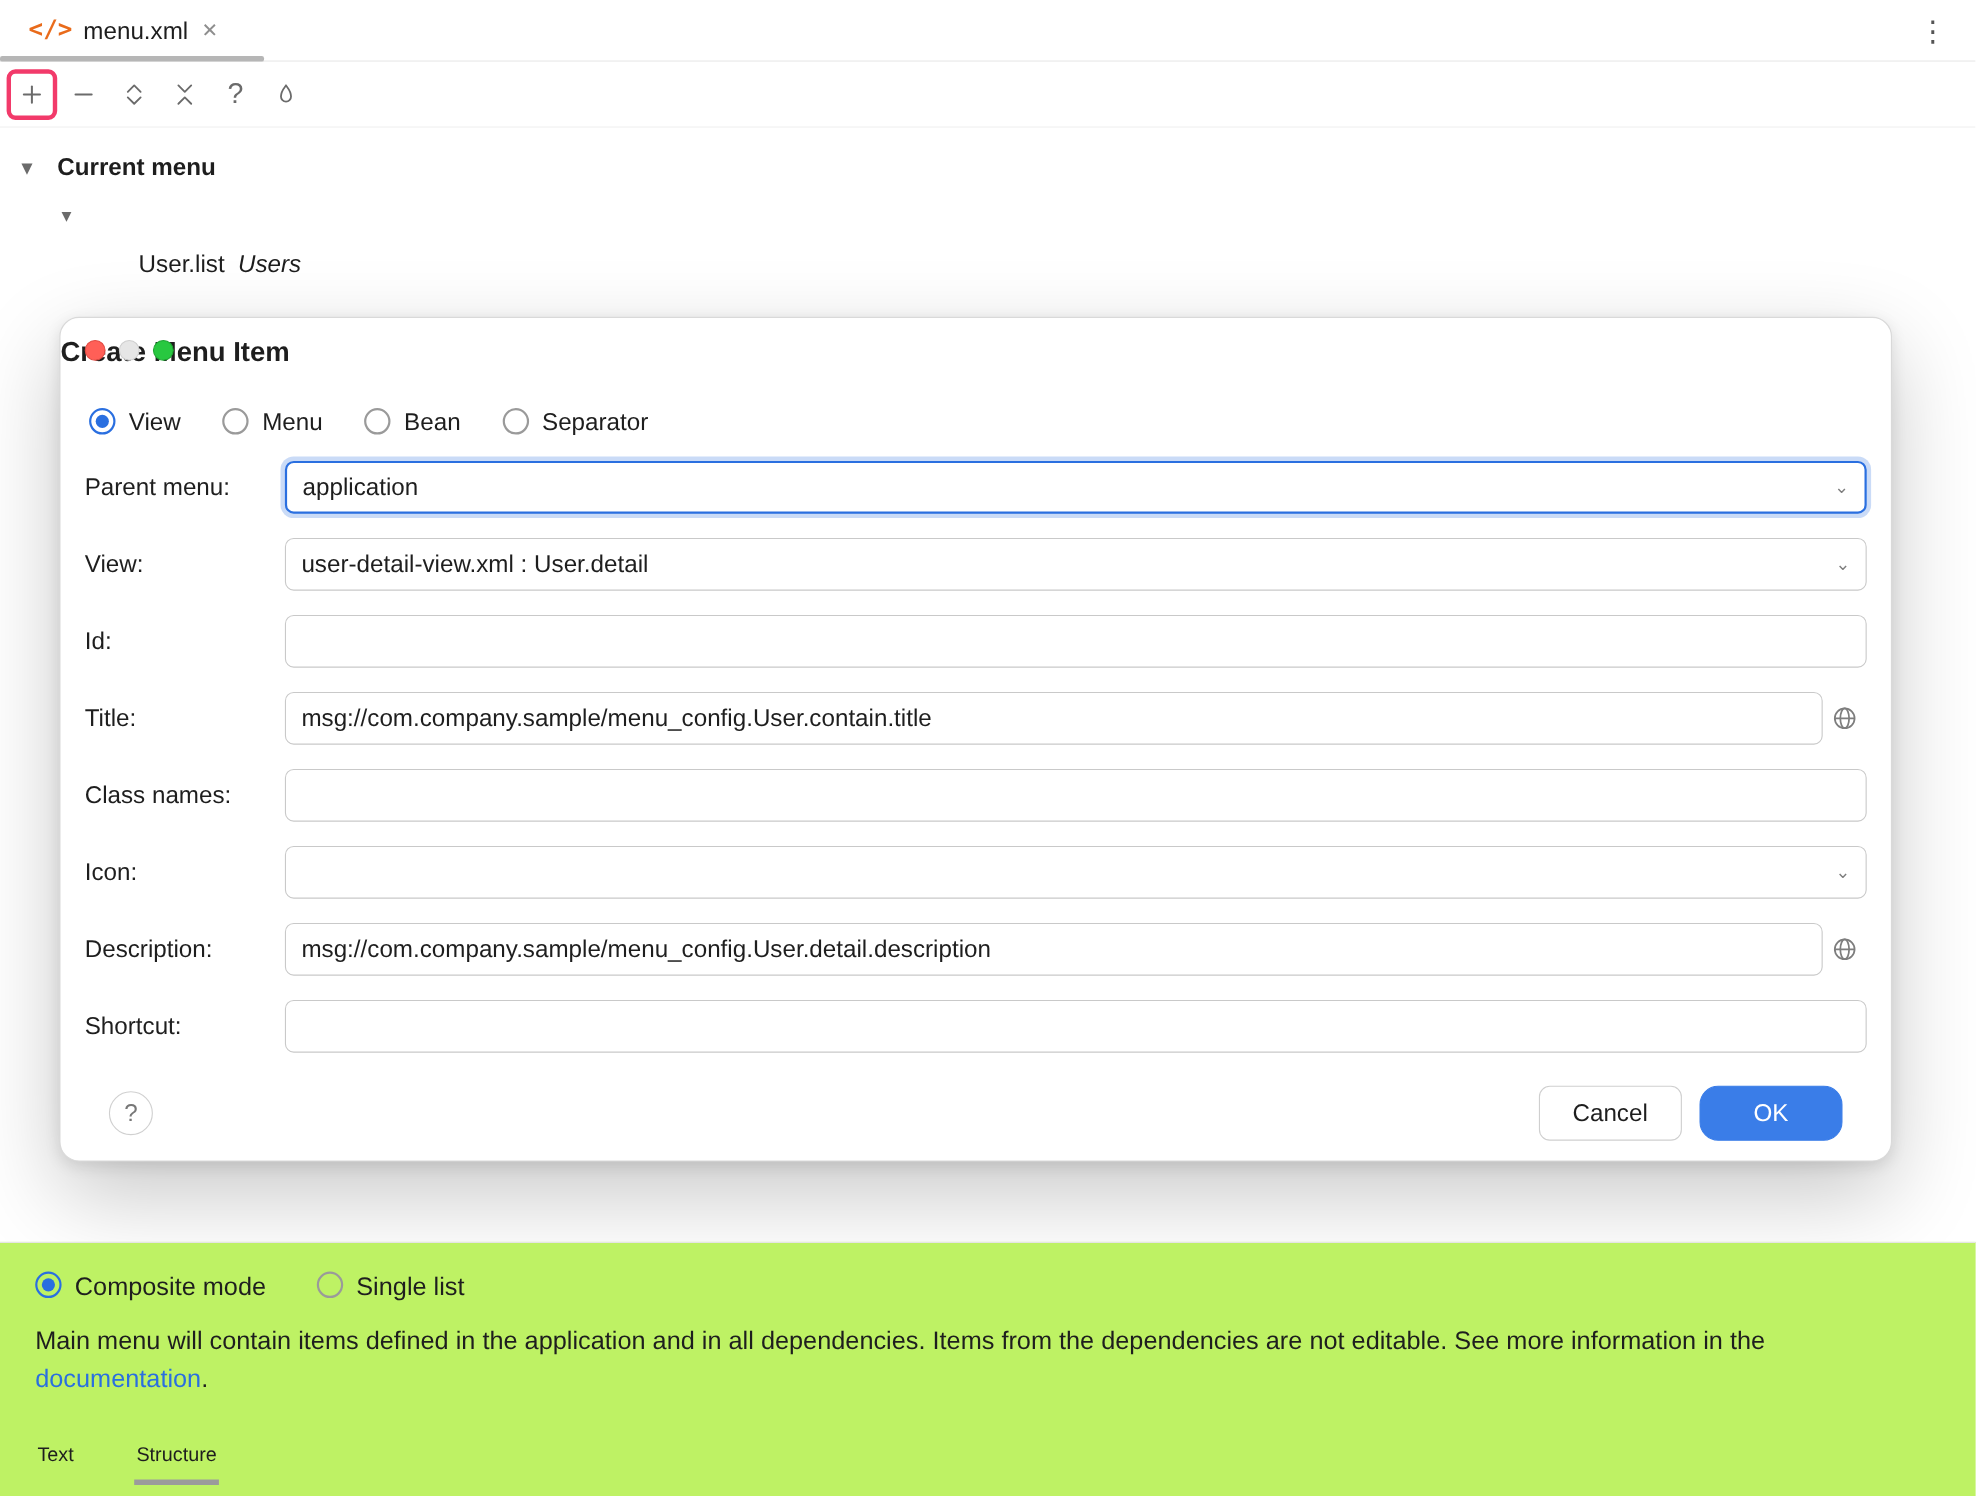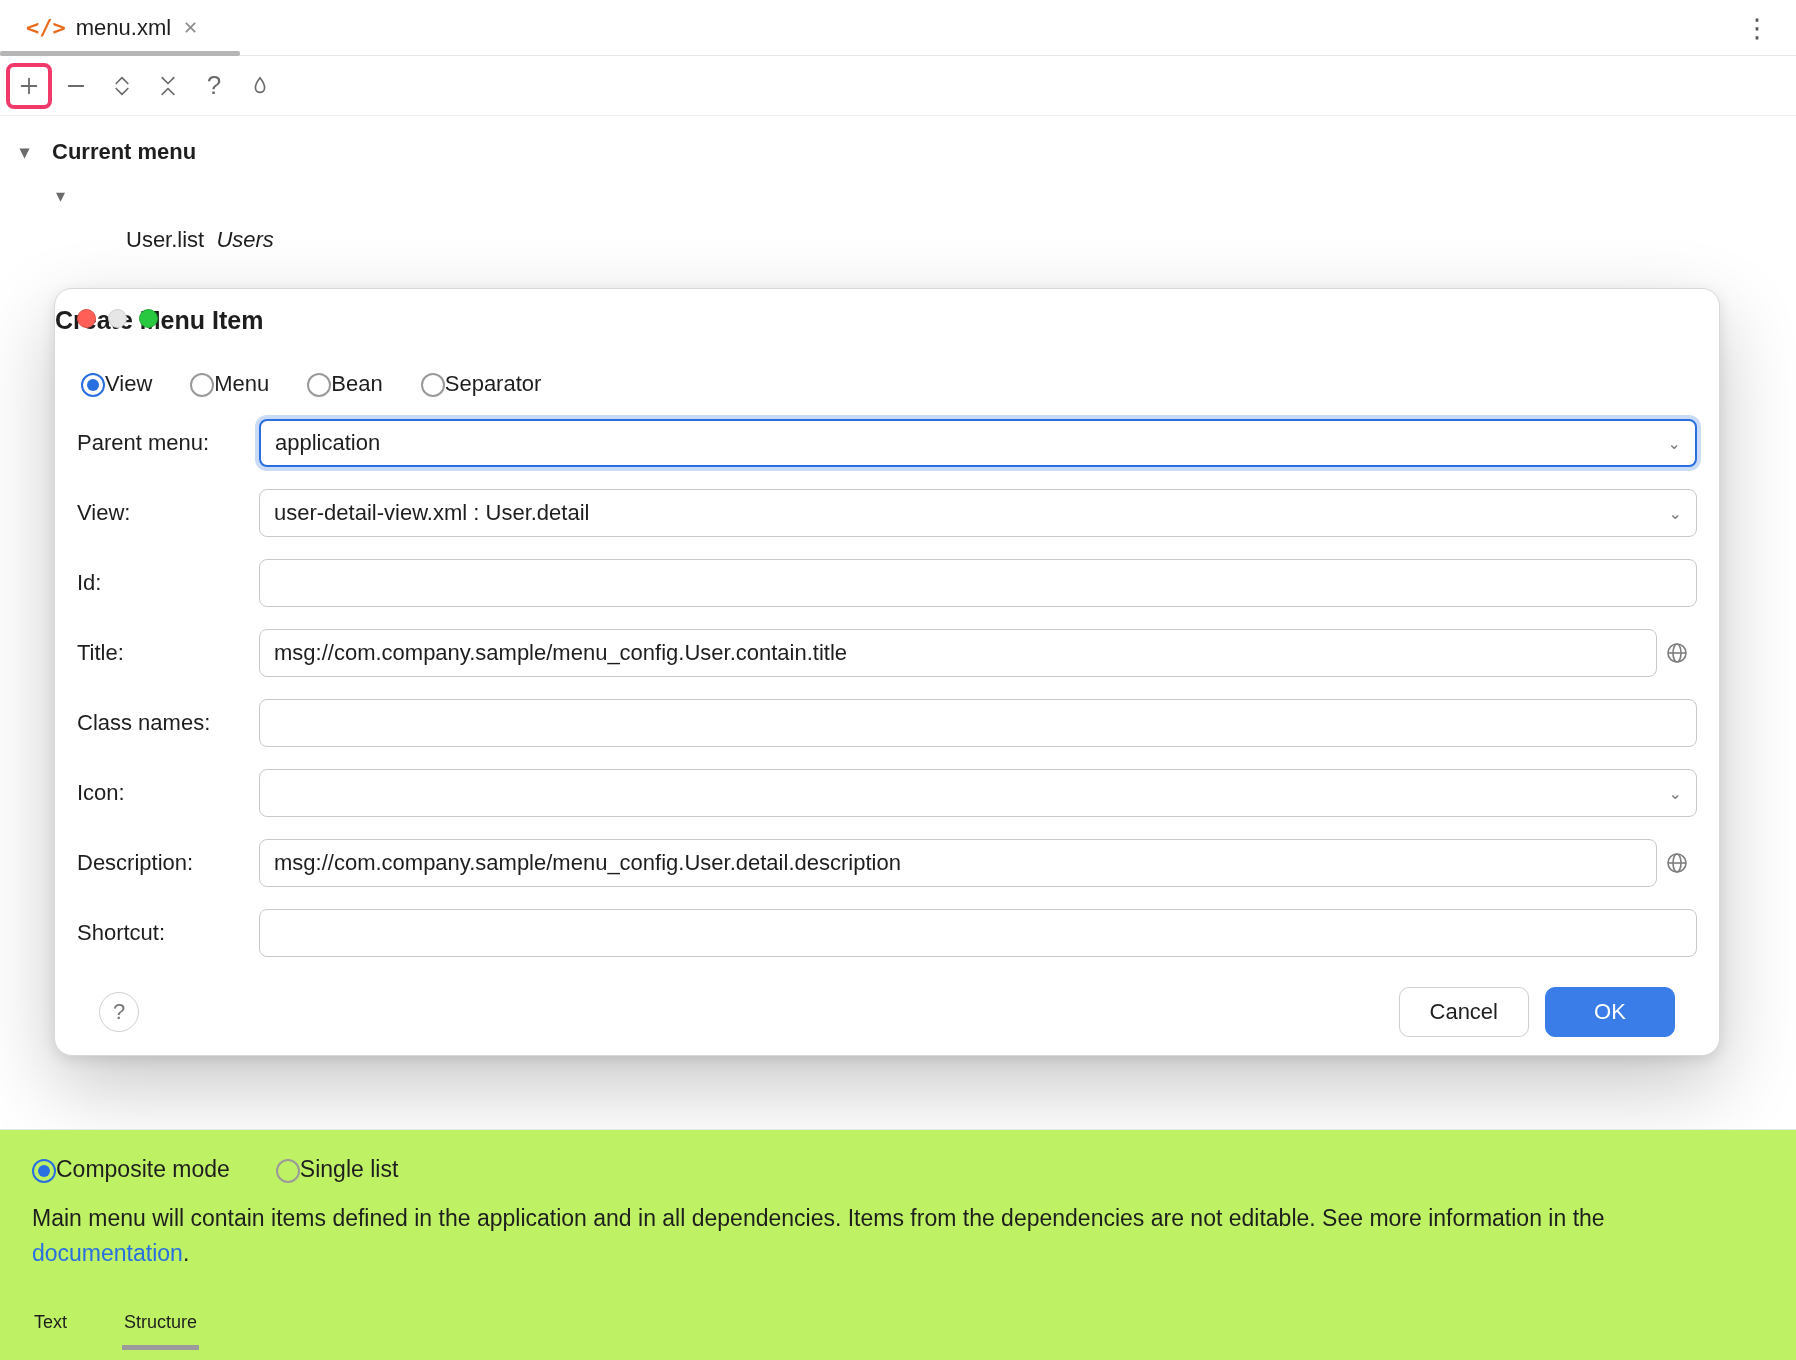--- a/index.html
+++ b/index.html
@@ -122,21 +122,21 @@
     width: 24px; height: 24px; border-radius: 50%;
     border: 2px solid #9a9a9a;
     display: inline-flex; align-items: center; justify-content: center;
     flex: 0 0 auto;
   }
   .radio.checked { border-color: #2a6fe0; }
   .radio.checked::after {
     content: ""; width: 12px; height: 12px; border-radius: 50%;
     background: #2a6fe0;
   }
-  .radio-opt { display: flex; align-items: flex-end; gap: 0; }
+  .radio-opt { display: flex; align-items: flex-start; gap: 12px; }
   .form-grid {
     display: grid;
     grid-template-columns: 182px 1fr 40px;
     row-gap: 22px;
     align-items: center;
     font-size: 22px;
   }
   .form-grid label { white-space: nowrap; }
   .field {
     height: 48px;
@@ -184,20 +184,21 @@
     background: #fff;
     font-size: 22px;
     display: flex; align-items: center; justify-content: center;
     padding: 12px 30px;
   }
   .btn.primary {
     background: #3a7de8;
     border-color: #3a7de8;
     color: #fff;
     margin-left: 16px;
+    border-radius: 17px;
   }
   
   .bottom-panel {
     position: absolute;
     bottom: 0; left: 0; right: 0;
     padding: 0 32px 10px 32px;
     background: #bef264;
     border-top: 1px solid #e5e5e5;
   }
   .mode-row {

